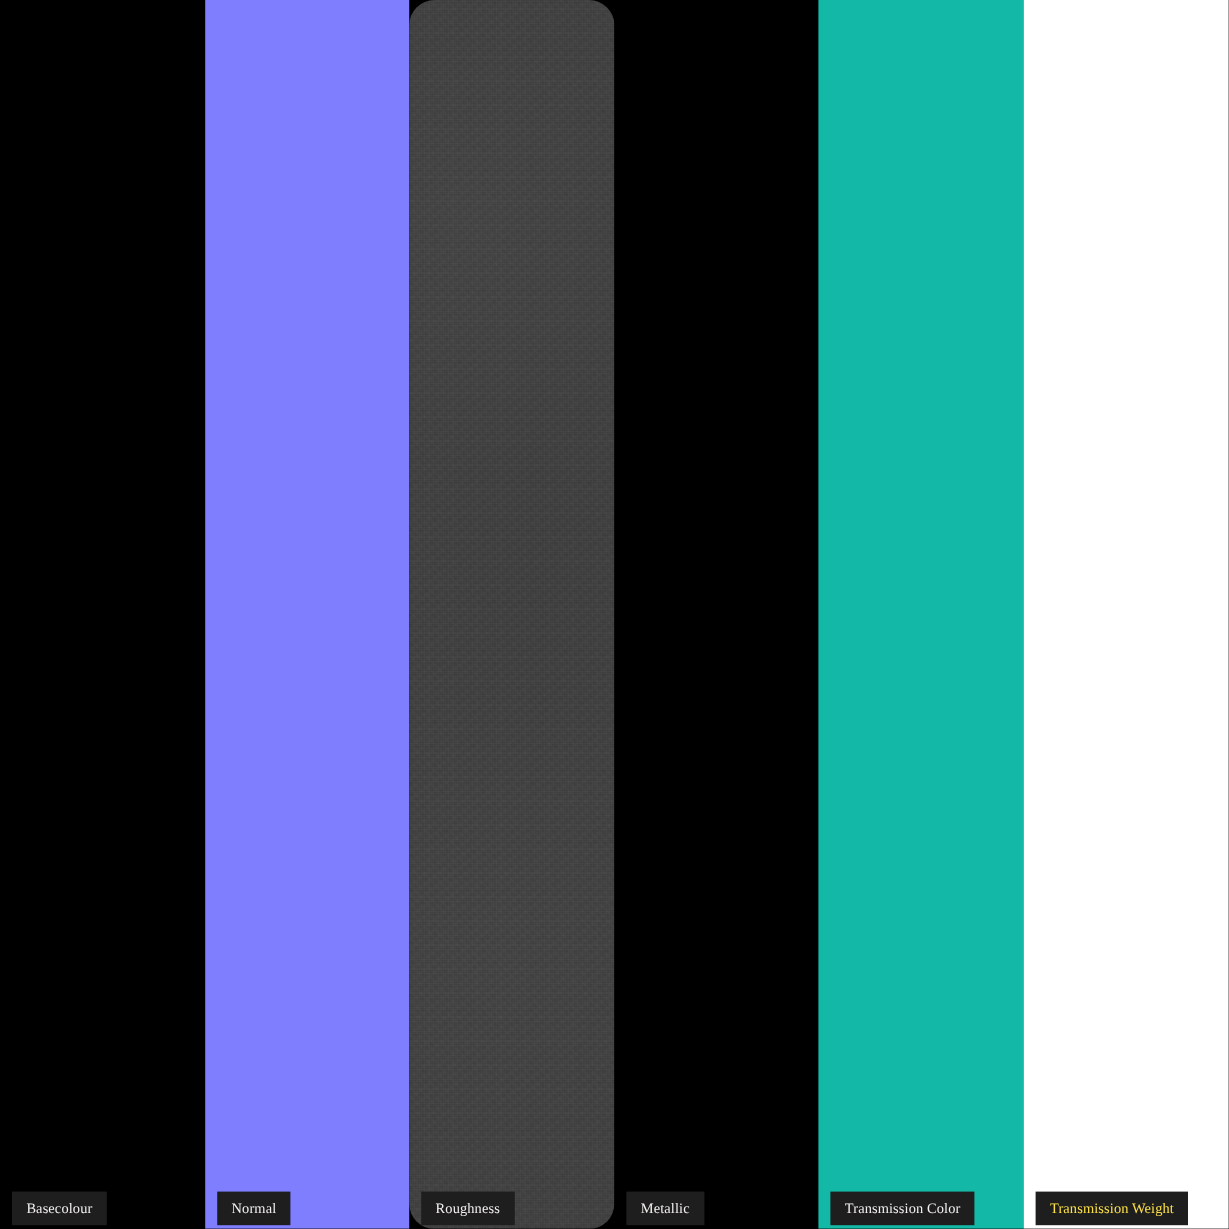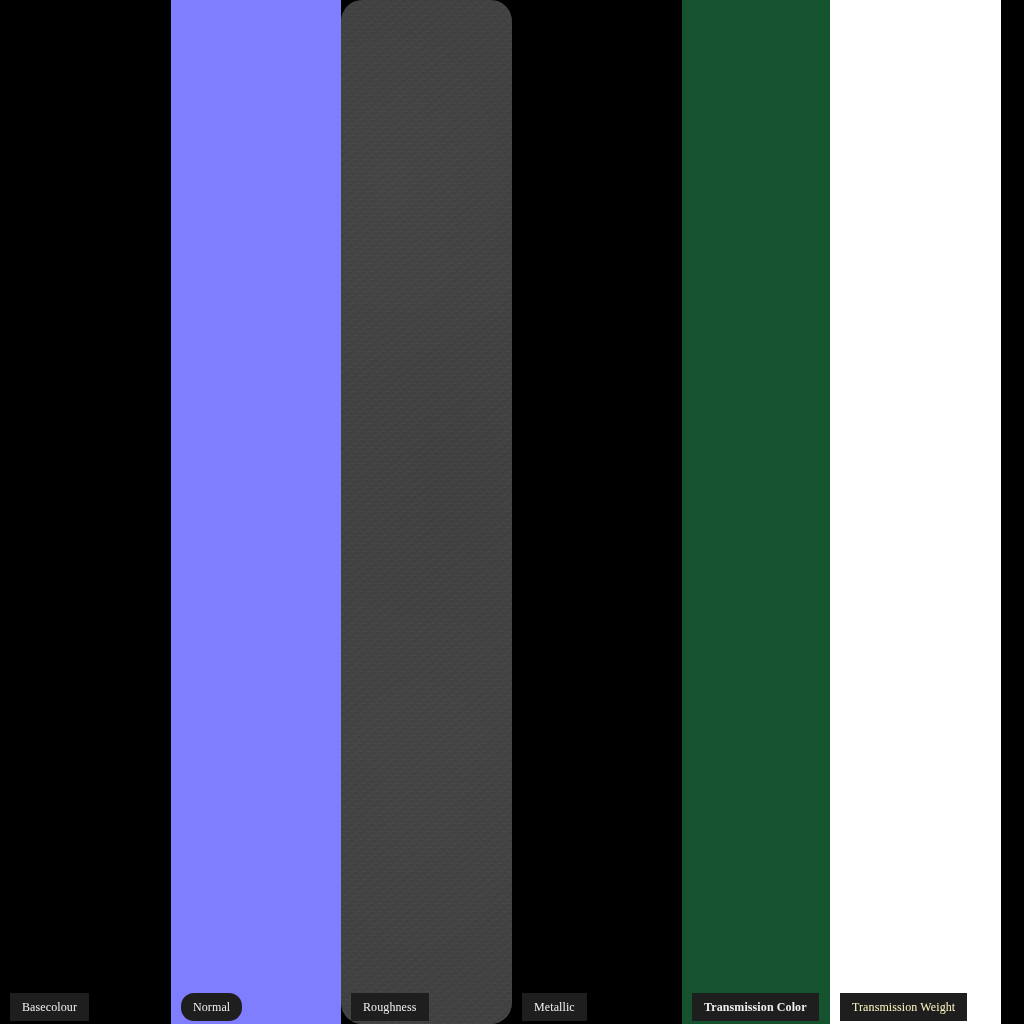--- a/index.html
+++ b/index.html
@@ -86,28 +86,28 @@
   }
 </style>
 </head>
 <body>
 
 <div id="texture-strip">
     <div class="channel-column" style="width: 171px; background: rgb(0, 0, 0);">
       <div class="channel-label" style="background: rgb(30, 30, 30); color: rgb(242, 240, 238);">Basecolour</div>
     </div>
     <div class="channel-column" style="width: 170px; background: rgb(127, 126, 255);">
-      <div class="channel-label" style="background: rgb(30, 30, 30); color: rgb(242, 240, 238); border-radius: 13px;">Normal</div>
+      <div class="channel-label" style="background: rgb(30, 30, 30); color: rgb(242, 240, 238);">Normal</div>
     </div>
     <div class="channel-column" style="width: 171px; background: rgb(65, 65, 65); border-radius: 21px;">
       <div class="noise-overlay"></div>
       <div class="channel-label" style="background: rgb(30, 30, 30); color: rgb(242, 240, 238);">Roughness</div>
     </div>
     <div class="channel-column" style="width: 170px; background: rgb(0, 0, 0); border-radius: 20px;">
       <div class="channel-label" style="background: rgb(30, 30, 30); color: rgb(242, 240, 238);">Metallic</div>
     </div>
-    <div class="channel-column" style="width: 148px; background: #14532d; font-weight: bold;">
+    <div class="channel-column" style="width: 171px; background: #14b8a6;">
       <div class="channel-label" style="background: rgb(30, 30, 30); color: rgb(242, 240, 238);">Transmission Color</div>
     </div>
     <div class="channel-column" style="width: 171px; background: rgb(255, 255, 255);">
-      <div class="channel-label" style="background: rgb(30, 30, 30); color: #fef9c3;">Transmission Weight</div>
+      <div class="channel-label" style="background: rgb(30, 30, 30); color: #fde047;">Transmission Weight</div>
     </div>
   </div>
 
 </body></html>

